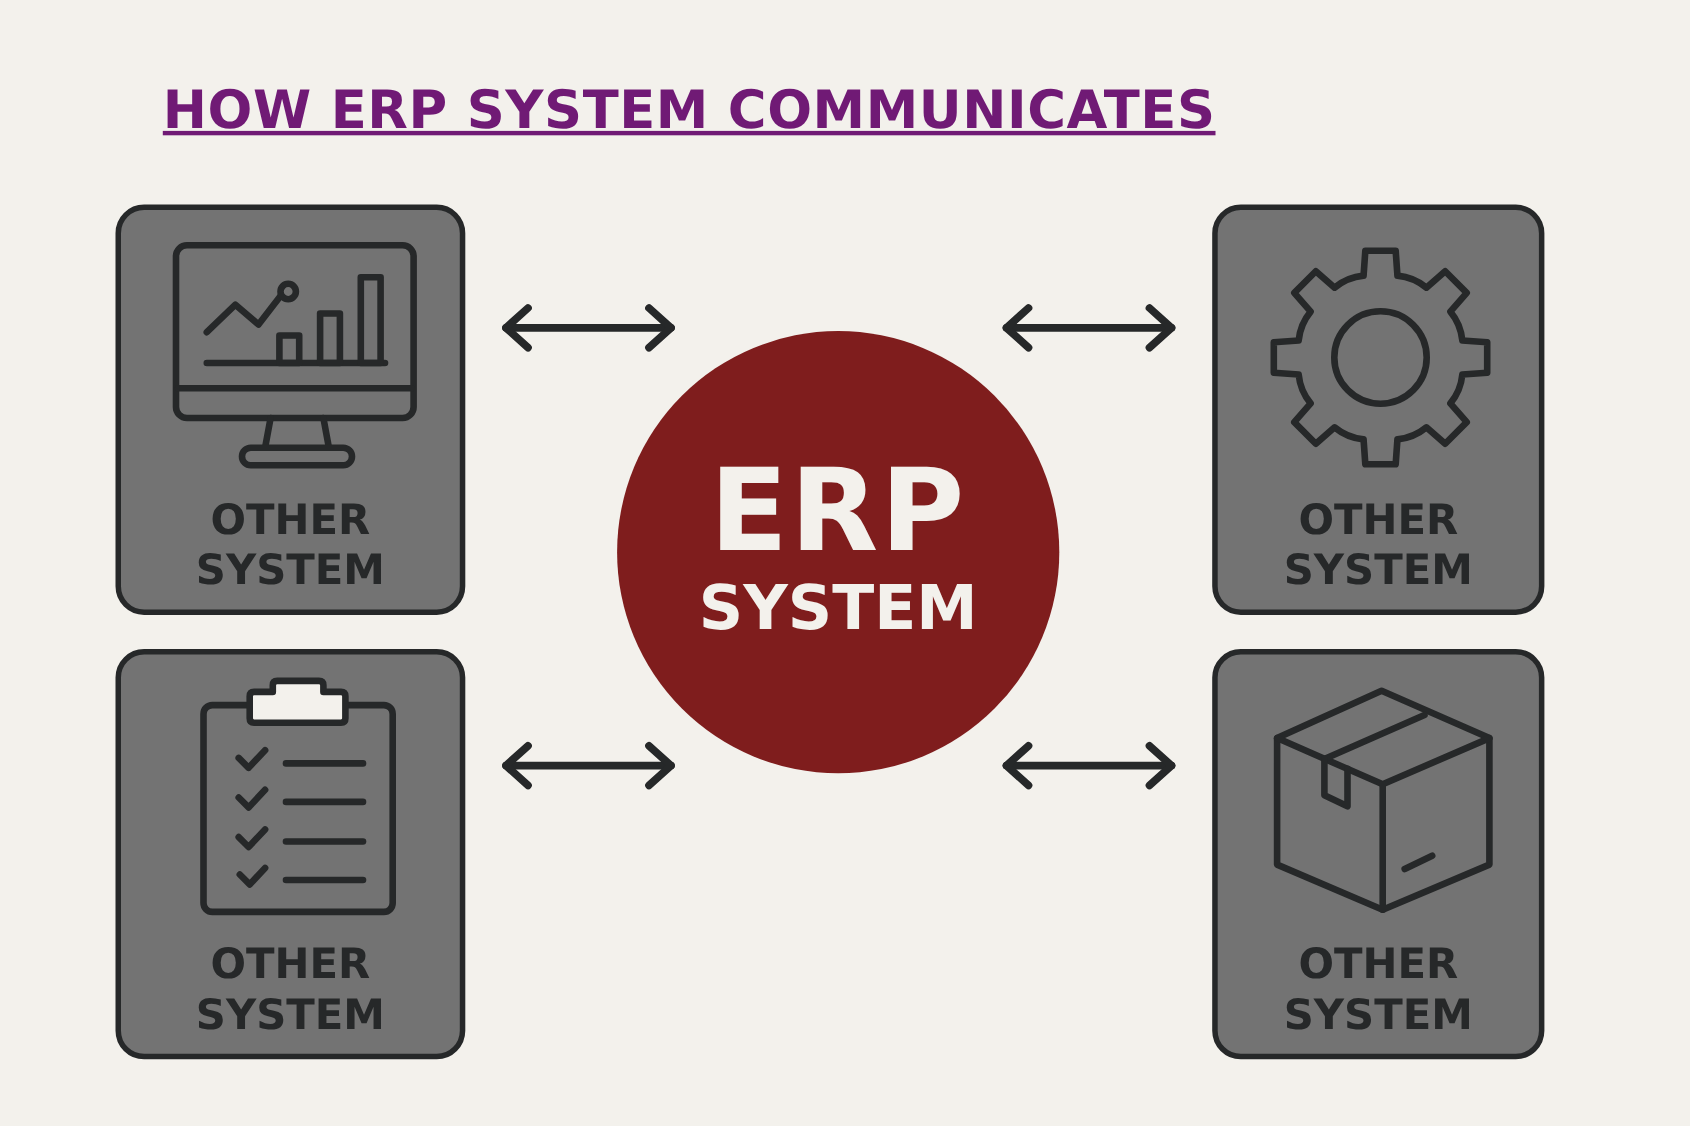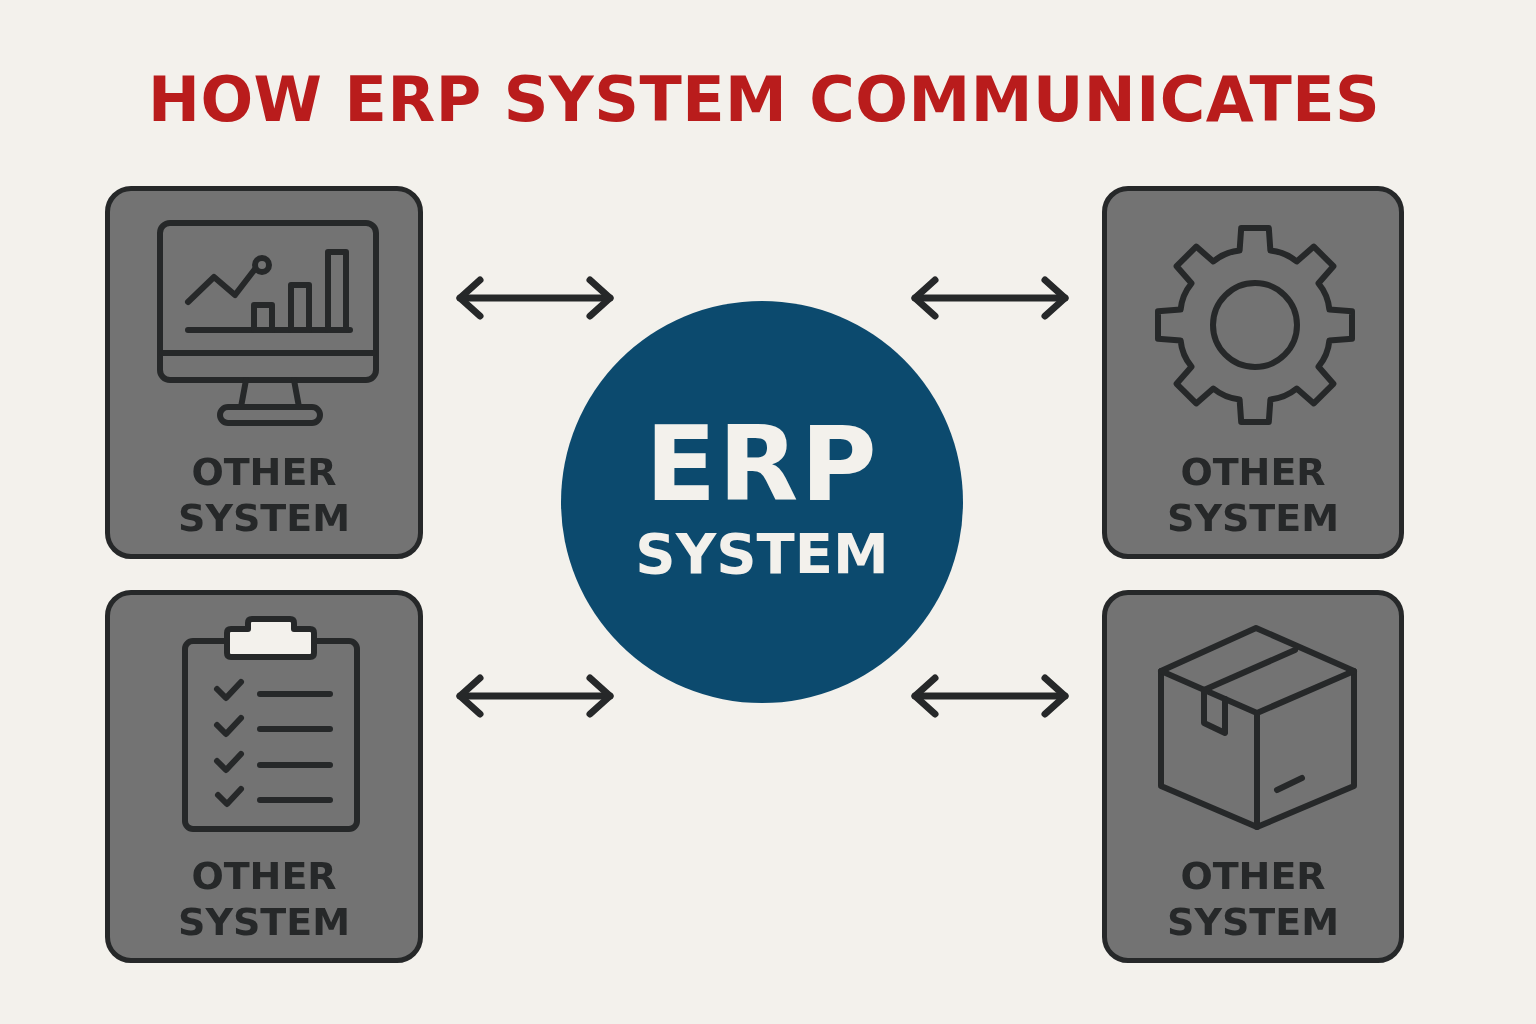--- a/index.html
+++ b/index.html
@@ -4,41 +4,41 @@
 <style>
   html, body { margin: 0; padding: 0; }
   body {
     width: 1536px; height: 1024px; position: relative; overflow: hidden;
     background: #f3f1ec;
     font-family: "DejaVu Sans", "Liberation Sans", sans-serif;
     color: #262829;
   }
   .title {
     position: absolute; left: 148px; top: 62px;
-    font-size: 62px; font-weight: bold; letter-spacing: 0.5px;
-    line-height: 76px; white-space: nowrap; color: #b91c1c;
+    font-size: 48px; font-weight: bold; letter-spacing: 0.5px;
+    line-height: 76px; white-space: nowrap; color: #701a75; text-decoration: underline;
   }
   .box {
     position: absolute; box-sizing: border-box;
     border: 5px solid #262829; border-radius: 26px;
     background: #737373;
   }
   .box svg.icon { position: absolute; left: 0; top: 0; }
   .box .label {
     position: absolute; left: 0; right: 0; text-align: center;
     font-size: 38px; font-weight: bold; line-height: 46px; color: #262829;
   }
   #box-tl { left: 105px; top: 186px; width: 318px; height: 373px; }
   #box-bl { left: 105px; top: 590px; width: 318px; height: 373px; }
   #box-tr { left: 1102px; top: 186px; width: 302px; height: 373px; }
   #box-br { left: 1102px; top: 590px; width: 302px; height: 373px; }
   .box .label { top: 258px; }
   .hub {
     position: absolute; left: 561px; top: 301px; width: 402px; height: 402px;
-    border-radius: 50%; background: #0c4a6e;
+    border-radius: 50%; background: #7f1d1d;
   }
   .hub .main {
     position: absolute; left: 0; right: 0; top: 108px; text-align: center;
     font-size: 104px; font-weight: bold; line-height: 110px; color: #f3f1ec;
     letter-spacing: 2px;
   }
   .hub .sub {
     position: absolute; left: 0; right: 0; top: 222px; text-align: center;
     font-size: 56px; font-weight: bold; line-height: 62px; color: #f3f1ec;
   }

